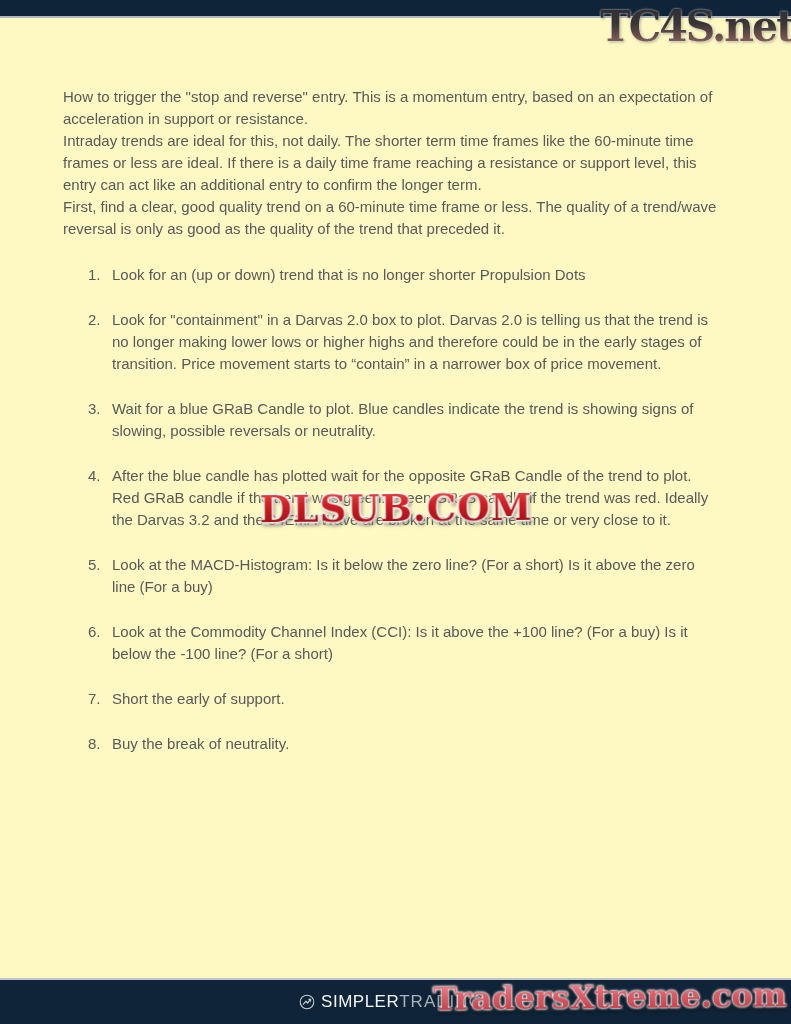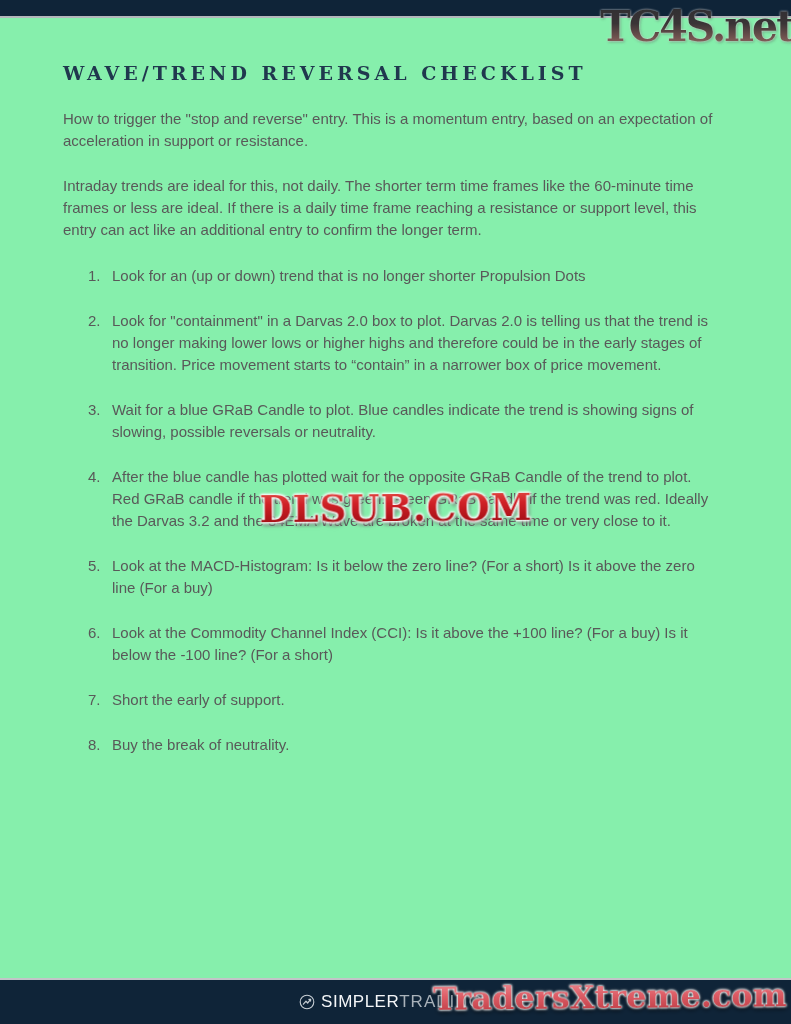--- a/index.html
+++ b/index.html
@@ -1,21 +1,21 @@
 <!DOCTYPE html>
 <html><head>
 <meta charset="utf-8">
 <style>
   * { margin: 0; padding: 0; box-sizing: border-box; }
   html, body { background: #ffffff; }
   .page {
     position: relative;
     width: 791px;
     height: 1024px;
-    background: #86efac;
+    background: #fef9c3;
     overflow: hidden;
     font-family: "Liberation Sans", sans-serif;
   }
 
   
   .top-bar {
     position: absolute;
     top: 0; left: 0;
     width: 100%;
     height: 18px;
@@ -51,21 +51,20 @@
   }
   .doc-title {
     font-family: "DejaVu Serif", serif;
     font-weight: bold;
     font-size: 19px;
     letter-spacing: 4px;
     color: #20384e;
     line-height: 22px;
   }
   .para {
-    margin-top: 23px;
     font-size: 15px;
     line-height: 22px;
     color: #595959;
   }
   .para:first-of-type { margin-top: 24px; }
 
   ol.checklist {
     list-style: none;
     margin-top: 24px;
   }
@@ -162,24 +161,24 @@
 </head>
 <body>
 
 <div class="page">
 
   <div class="top-bar"></div>
 
   <div class="wm-tc4s">TC4S.net</div>
 
   <div class="content">
-    <h1 class="doc-title">WAVE/TREND REVERSAL CHECKLIST</h1>
 
     <p class="para">How to trigger the "stop and reverse" entry. This is a momentum entry, based on an expectation of acceleration in support or resistance.</p>
     <p class="para">Intraday trends are ideal for this, not daily. The shorter term time frames like the 60-minute time frames or less are ideal. If there is a daily time frame reaching a resistance or support level, this entry can act like an additional entry to confirm the longer term.</p>
+    <p class="para">First, find a clear, good quality trend on a 60-minute time frame or less. The quality of a trend/wave reversal is only as good as the quality of the trend that preceded it.</p>
 
     <ol class="checklist">
       <li>
         <span class="num">1.</span>
         <span class="txt">Look for an (up or down) trend that is no longer shorter Propulsion Dots</span>
       </li>
       <li>
         <span class="num">2.</span>
         <span class="txt">Look for "containment" in a Darvas 2.0 box to plot. Darvas 2.0 is telling us that the trend is no longer making lower lows or higher highs and therefore could be in the early stages of transition. Price movement starts to “contain” in a narrower box of price movement.</span>
       </li>

